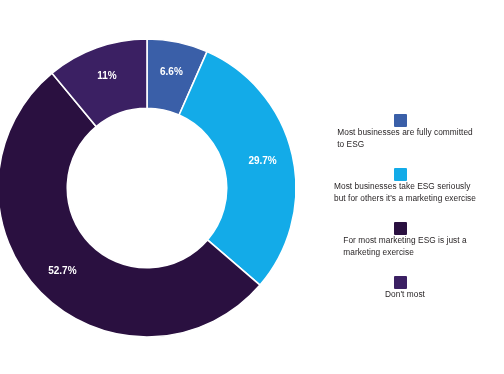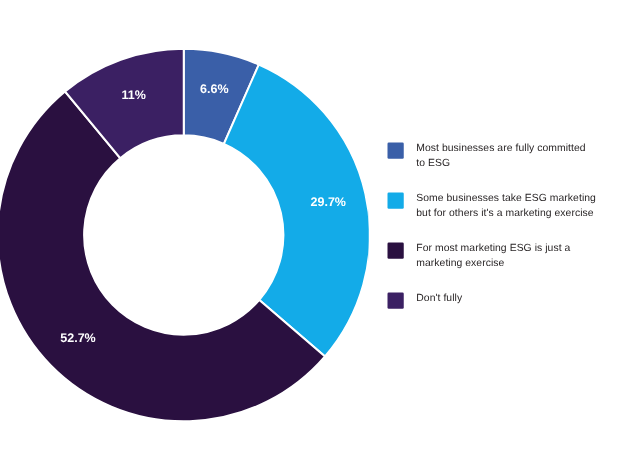--- a/index.html
+++ b/index.html
@@ -46,22 +46,23 @@
 
   
   #legend {
     position: absolute;
     left: 310px;
     top: 113px;
     width: 190px;
   }
   .legend-item {
     display: flex;
-    align-items: flex-start;
+    align-items: center;
     margin-bottom: 17px;
+    flex-direction: column;
   }
   .legend-swatch {
     flex: 0 0 auto;
     width: 13px;
     height: 13px;
     margin-right: 10px;
     margin-top: 1px;
     border-radius: 1px;
   }
   .legend-label {
@@ -98,30 +99,30 @@
   <div id="legend">
 
     <div class="legend-item">
       <span class="legend-swatch" style="background: rgb(58, 95, 168);"></span>
       <span class="legend-label">Most businesses are fully committed
 to ESG</span>
     </div>
 
     <div class="legend-item">
       <span class="legend-swatch" style="background: rgb(19, 171, 232);"></span>
-      <span class="legend-label">Some businesses take ESG marketing
+      <span class="legend-label">Most businesses take ESG seriously
 but for others it's a marketing exercise</span>
     </div>
 
     <div class="legend-item">
       <span class="legend-swatch" style="background: rgb(42, 16, 64);"></span>
       <span class="legend-label">For most marketing ESG is just a
 marketing exercise</span>
     </div>
 
     <div class="legend-item">
       <span class="legend-swatch" style="background: rgb(59, 32, 99);"></span>
-      <span class="legend-label">Don't fully</span>
+      <span class="legend-label">Don't most</span>
     </div>
 
   </div>
 
 </div>
 
 </body></html>

